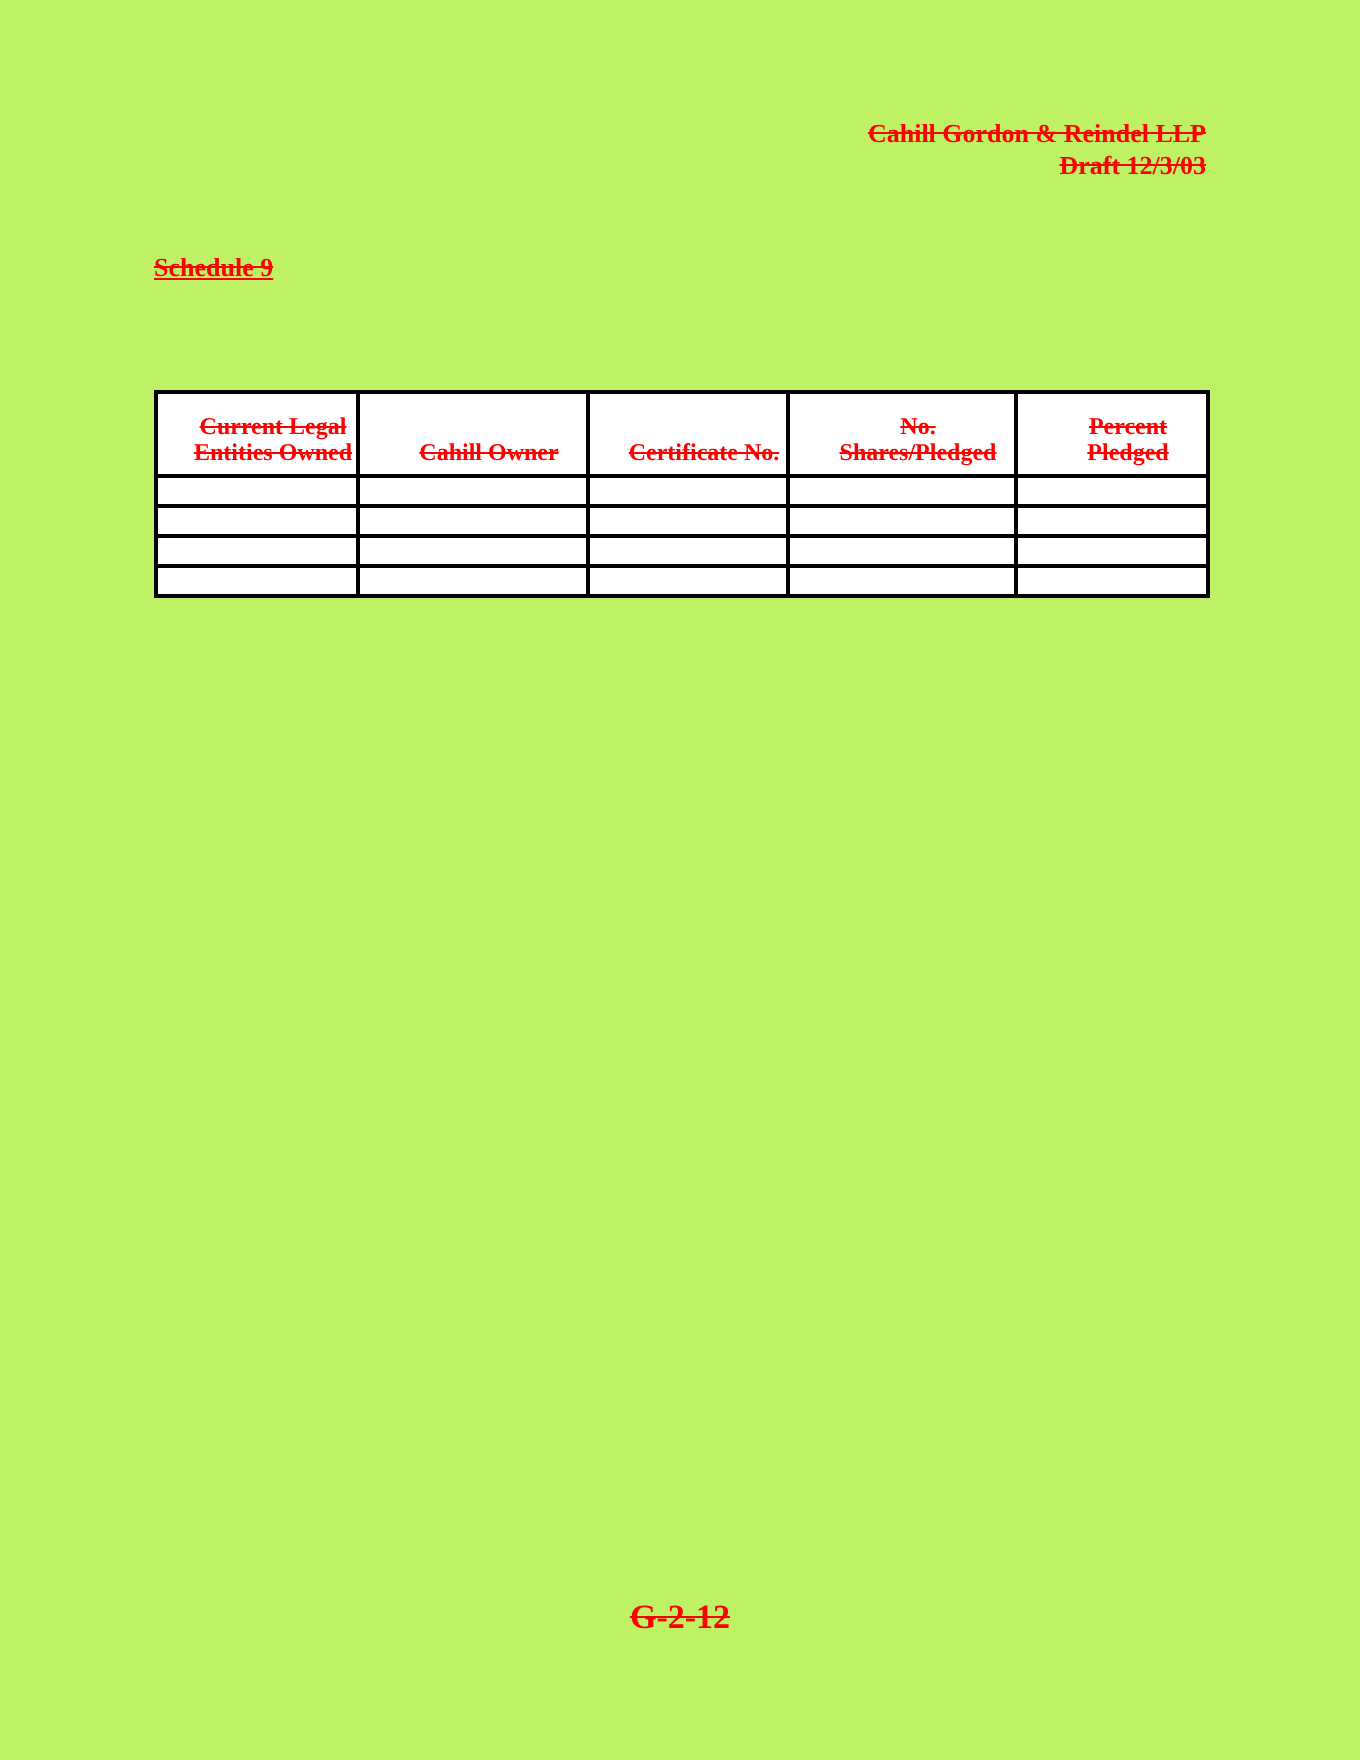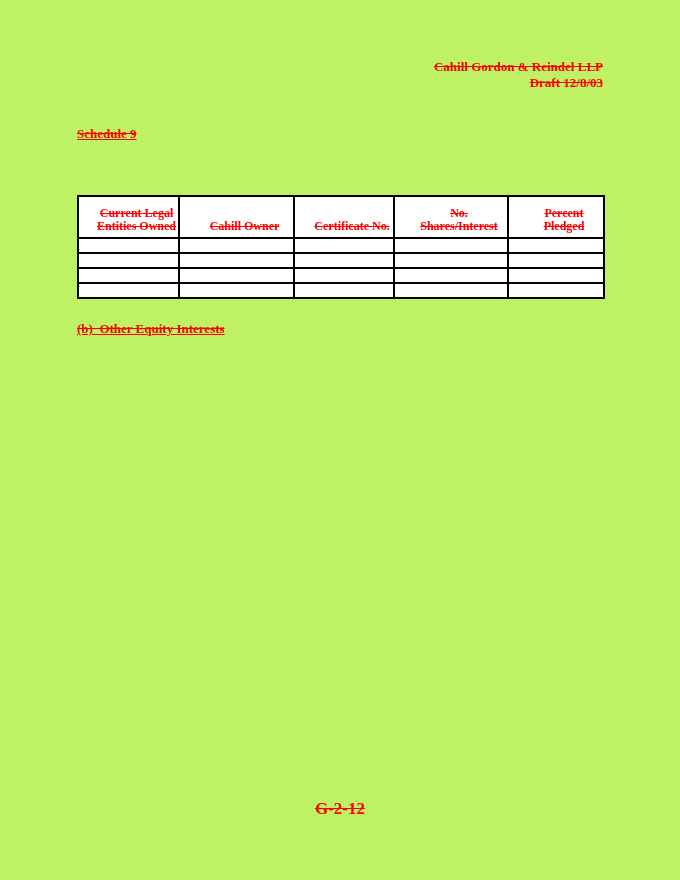--- a/index.html
+++ b/index.html
@@ -79,41 +79,41 @@
     font-weight: bold;
   }
 </style>
 </head>
 <body>
 
 <div class="page">
 
   <div class="letterhead">
     <div class="strike">Cahill Gordon &amp; Reindel LLP</div>
-    <div class="strike">Draft 12/8/03</div>
+    <div class="strike">Draft 12/3/03</div>
   </div>
 
   <div class="heading strike-underline" id="schedule-title">Schedule 9</div>
 
 
   <table class="schedule-table">
     <colgroup>
       <col style="width:101px">
       <col style="width:115px">
       <col style="width:100px">
       <col style="width:114px">
       <col style="width:96px">
     </colgroup>
     <thead>
       <tr>
         <th>Current Legal
 Entities Owned</th>
         <th>Cahill Owner</th>
         <th>Certificate No.</th>
-        <th>No. Shares/Interest</th>
+        <th>No. Shares/Pledged</th>
         <th>Percent
 Pledged</th>
       </tr>
     </thead>
     <tbody>
       <tr>
         <td></td>
         <td></td>
         <td></td>
         <td></td>
@@ -136,17 +136,16 @@
       <tr>
         <td></td>
         <td></td>
         <td></td>
         <td></td>
         <td></td>
       </tr>
     </tbody>
   </table>
 
-  <div class="heading strike-underline" id="section-b">(b)&nbsp; Other Equity Interests</div>
 
   <div class="footer strike">G-2-12</div>
 
 </div>
 
 </body></html>

